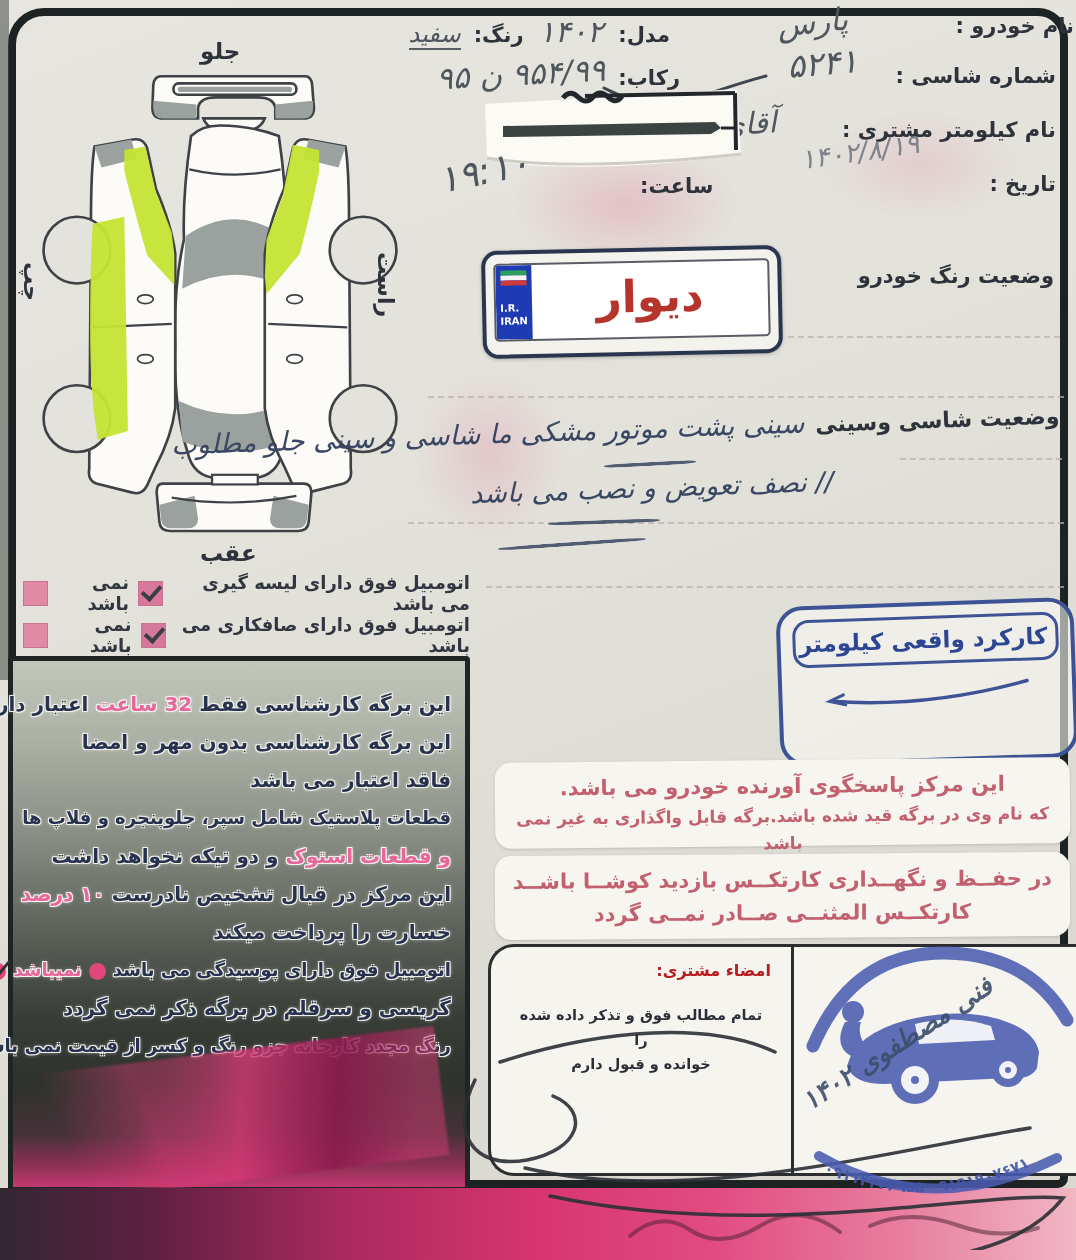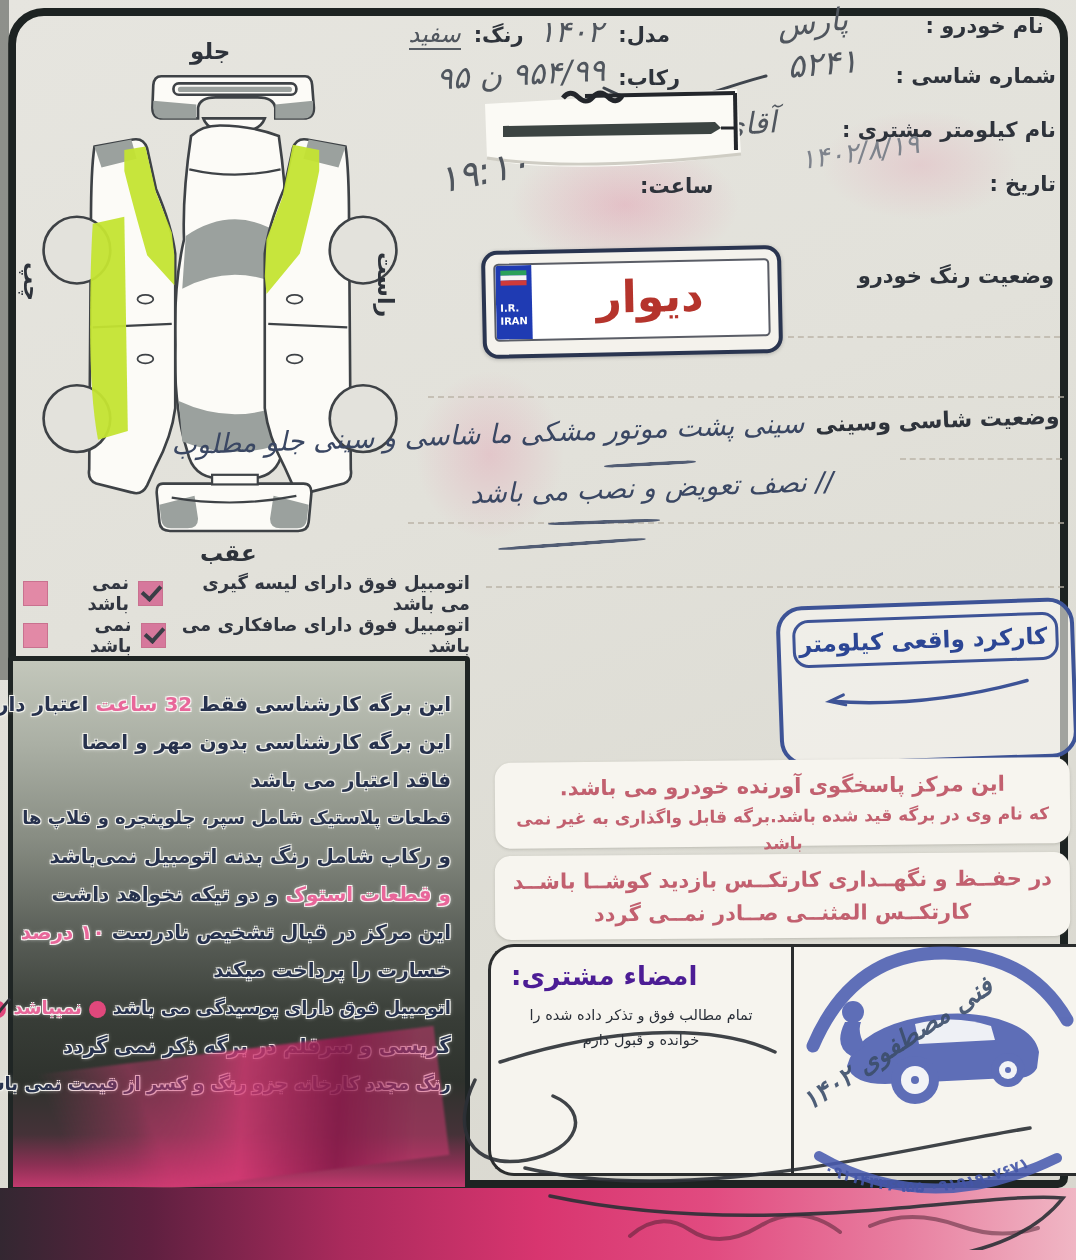--- a/index.html
+++ b/index.html
@@ -35,42 +35,42 @@
   .pdot{width:17px;height:17px;border-radius:50%;background:#e0487c;display:inline-block;margin:0 7px;vertical-align:middle;position:relative;}
   .pdot.marked::after{content:"";position:absolute;width:16px;height:9px;border-left:3px solid #2e3138;border-bottom:3px solid #2e3138;transform:rotate(-50deg);top:-4px;left:2px;}
   
   .infobox{background:#f7f5ef;border-radius:16px;box-shadow:0 1px 3px rgba(90,90,80,.25);
     direction:rtl;text-align:center;color:#c2606f;font-weight:bold;padding:10px 16px;box-sizing:border-box;}
   .infobox .l1{font-size:21px;line-height:1.55;}
   .infobox .l2{font-size:17px;line-height:1.6;}
   .infobox.b2 .l1,.infobox.b2 .l2{font-size:21px;}
   
   .sigbox{background:#f6f4ee;border:3px solid #2b2d2e;border-radius:26px 0 0 26px;border-right:none;}
-  .sigtitle{font-weight:bold;font-size:26px;color:#4c1d95;text-align:left;direction:rtl;}
-  .sigsub{font-weight:normal;font-size:14.5px;color:#2a2f38;text-align:center;direction:rtl;line-height:1.7;}
+  .sigtitle{font-weight:bold;font-size:16px;color:#b91c1c;text-align:right;direction:rtl;}
+  .sigsub{font-weight:bold;font-size:14.5px;color:#2a2f38;text-align:center;direction:rtl;line-height:1.7;}
   .divider{background:#2b2d2e;width:3px;}
   
   .stampwrap{pointer-events:none;}
   .stamphand{font-style:italic;font-weight:bold;color:#3c4e6b;font-size:26px;white-space:nowrap;opacity:.9;}
   .uline{border-bottom:4px solid #3a4763;border-radius:40%;opacity:.85;height:0;}
   svg{display:block;}
 </style>
 </head>
 <body>
 
 <div id="page">
 
   <div class="abs frame" style="left:8px;top:8px;width:1044px;height:1164px;"></div>
   <div class="abs" style="left:0;top:0;width:9px;height:680px;background:rgba(70,75,70,.55);"></div>
 
   <div class="abs blob" style="left:510px;top:140px;width:230px;height:130px;background:radial-gradient(ellipse,rgba(226,130,160,.35),transparent 70%);"></div>
   <div class="abs blob" style="left:415px;top:370px;width:150px;height:170px;background:radial-gradient(ellipse,rgba(226,130,160,.28),transparent 70%);"></div>
   <div class="abs blob" style="left:820px;top:110px;width:200px;height:110px;background:radial-gradient(ellipse,rgba(226,130,160,.22),transparent 70%);"></div>
 
-  <div class="abs lbl rtl" style="right:32px;top:14px;">نام خودرو :</div>
+  <div class="abs lbl rtl" style="right:2px;top:14px;">نام خودرو :</div>
   <div class="abs hand" style="right:228px;top:4px;font-size:31px;transform:rotate(-6deg);">پارس</div>
 
   <div class="abs lbl rtl" style="right:20px;top:64px;">شماره شاسی :</div>
   <div class="abs hand" style="right:218px;top:44px;font-size:33px;transform:rotate(-5deg);">۵۲۴۱</div>
   <svg class="abs" style="left:598px;top:66px;" width="175" height="52" viewBox="0 0 175 52">
     <path d="M6,22 Q55,48 110,28 Q145,16 168,10" fill="none" stroke="#3f454d" stroke-width="3" stroke-linecap="round"></path>
   </svg>
 
   <div class="abs lbl rtl" style="right:20px;top:118px;">نام کیلومتر مشتری :</div>
   <div class="abs hand" style="right:300px;top:106px;font-size:30px;transform:rotate(-4deg);">آقای</div>
@@ -98,21 +98,21 @@
     <path d="M78,14 q7,-9 15,-1 t15,0 t15,0 t14,-1" fill="none" stroke="#23262b" stroke-width="5"></path>
     <line x1="100" y1="12" x2="250" y2="9" stroke="#23262b" stroke-width="4"></line>
     <line x1="250" y1="9" x2="251" y2="66" stroke="#23262b" stroke-width="4"></line>
     <path d="M18,42 L230,38 L236,44 L226,50 L18,53 Z" fill="#3c4442"></path>
     <line x1="251" y1="44" x2="236" y2="44" stroke="#23262b" stroke-width="3"></line>
   </svg>
 
   <div class="abs lbl rtl" style="left:640px;top:174px;">ساعت:</div>
   <div class="abs hand" style="left:438px;top:150px;font-size:37px;transform:rotate(-12deg);letter-spacing:3px;">۱۹:۱۰</div>
 
-  <div class="abs lbl" style="left:190px;top:38px;font-size:23px;">جلو</div>
+  <div class="abs lbl" style="left:200px;top:38px;font-size:23px;">جلو</div>
   <svg class="abs" style="left:16px;top:64px;" width="408" height="474" viewBox="0 0 410 540">
     <defs>
       <g id="sidepanel">
         <path d="M62,94 L106,86 Q118,84 122,96 L132,142 Q150,184 154,216 L154,392 Q150,424 132,458 L122,480 Q116,492 104,488 L64,478 Q54,474 56,462 L58,180 Q58,120 62,94 Z" fill="#fcfbf7" stroke="#3e4246" stroke-width="3"></path>
         <circle cx="42" cy="212" r="38" fill="#e3e2dc" stroke="#3e4246" stroke-width="3"></circle>
         <circle cx="42" cy="404" r="38" fill="#e3e2dc" stroke="#3e4246" stroke-width="3"></circle>
         <path d="M62,94 L104,86 L110,108 L70,118 Z" fill="#9ba19e"></path>
         <line x1="60" y1="300" x2="150" y2="296" stroke="#3e4246" stroke-width="2.5"></line>
         <ellipse cx="120" cy="268" rx="9" ry="5" fill="none" stroke="#3e4246" stroke-width="2"></ellipse>
         <ellipse cx="120" cy="336" rx="9" ry="5" fill="none" stroke="#3e4246" stroke-width="2"></ellipse>
@@ -207,21 +207,20 @@
     </svg>
   </div>
 
   <div class="abs noteblock" style="left:8px;top:656px;width:462px;height:536px;">
     <div class="nline">
       <span class="note">این برگه کارشناسی فقط </span><span class="notepink">32 ساعت</span><span class="note"> اعتبار دارد</span>
     </div>
     <div class="nline"><span class="note">این برگه کارشناسی بدون مهر و امضا</span></div>
     <div class="nline"><span class="note">فاقد اعتبار می باشد</span></div>
     <div class="nline fit"><span class="note">قطعات پلاستیک شامل سپر، جلوپنجره و فلاپ ها</span></div>
-    <div class="nline"><span class="note">و رکاب شامل رنگ بدنه اتومبیل نمی‌باشد</span></div>
     <div class="nline">
       <span class="notepink">و قطعات استوک</span><span class="note"> و دو تیکه نخواهد داشت</span>
     </div>
     <div class="nline">
       <span class="note">این مرکز در قبال تشخیص نادرست </span><span class="notepink">۱۰ درصد</span>
     </div>
     <div class="nline"><span class="note">خسارت را پرداخت میکند</span></div>
     <div class="nline fit">
       <span class="note">اتومبیل فوق دارای پوسیدگی می باشد</span><span class="pdot"></span><span class="notepink">نمیباشد</span><span class="pdot marked"></span>
     </div>

